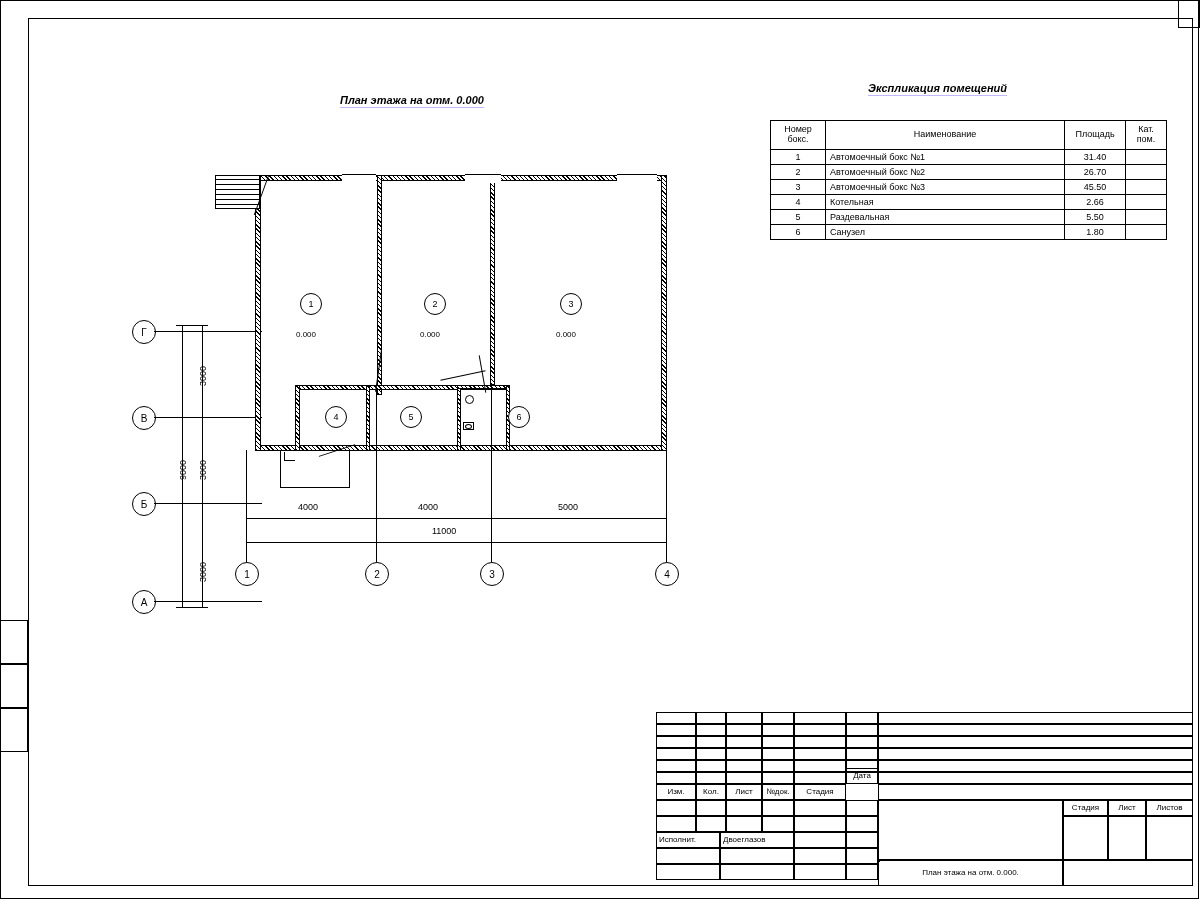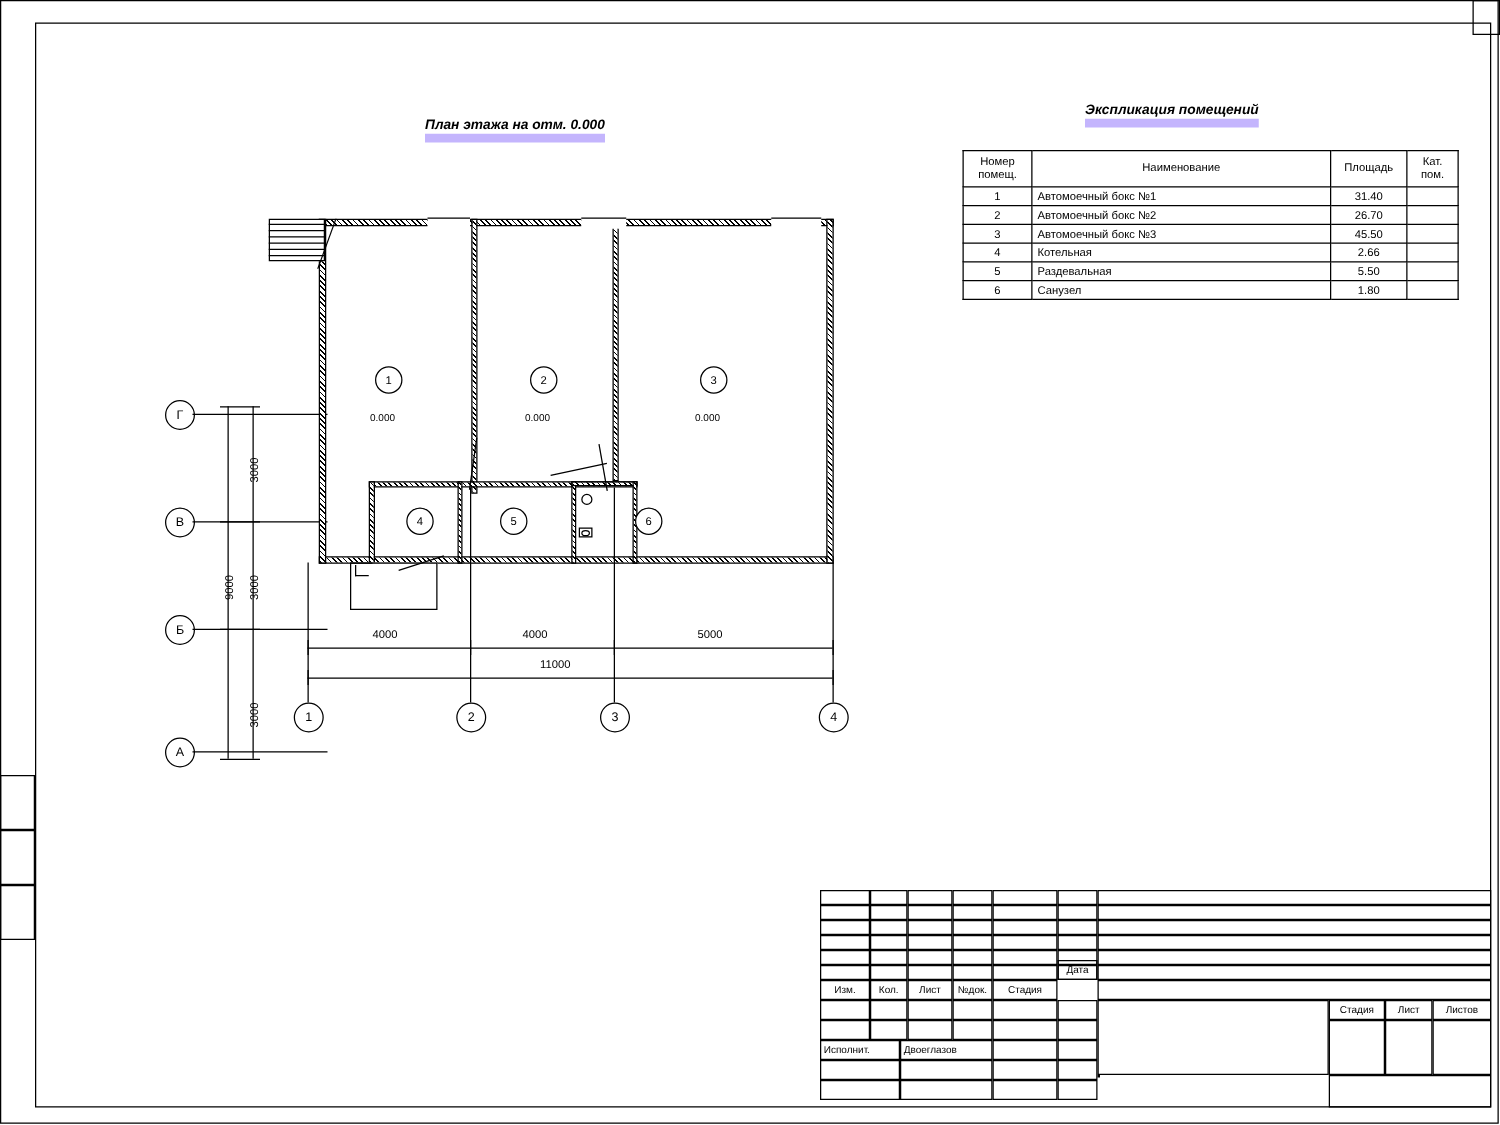--- a/index.html
+++ b/index.html
@@ -8,21 +8,21 @@
 
   .ln{position:absolute;background:#000;}
   .hl{height:1px;}
   .vl{width:1px;}
 
   
   .frame-outer{position:absolute;left:0;top:0;width:1199px;height:899px;border:1px solid #000;box-sizing:border-box;}
   .frame-inner{position:absolute;left:28px;top:18px;width:1165px;height:868px;border:1px solid #000;box-sizing:border-box;}
 
   .title-italic{position:absolute;font-style:italic;font-weight:bold;font-size:11px;color:#000;white-space:nowrap;}
-  .title-ul{border-bottom:7px solid #c4b5fd;padding-bottom:1px;}
+  .title-ul{border-bottom:1px solid #c4b5fd;padding-bottom:1px;}
 
   
   #plan{position:absolute;left:120px;top:150px;width:600px;height:440px;}
   .wall-hatch{position:absolute;background:
       repeating-linear-gradient(45deg,#000 0 1px,#fff 1px 3px);
       border:1px solid #000;box-sizing:border-box;}
 
   .circ{position:absolute;border:1px solid #000;border-radius:50%;
         display:flex;align-items:center;justify-content:center;
         font-size:9px;color:#000;background:#fff;}
@@ -176,21 +176,21 @@
     <div class="circ circ-ax" style="left:245px;top:412px;">2</div>
     <div class="circ circ-ax" style="left:360px;top:412px;">3</div>
     <div class="circ circ-ax" style="left:535px;top:412px;">4</div>
   </div>
 
   <table id="exp-table">
     <thead>
       <tr>
         <th class="c-num">
           <span>Номер</span><br>
-          <span>помещ.</span>
+          <span>бокс.</span>
         </th>
         <th class="c-name" style="text-align:center;">Наименование</th>
         <th class="c-area">Площадь</th>
         <th class="c-kat">
           <span>Кат.</span><br>
           <span>пом.</span>
         </th>
       </tr>
     </thead>
     <tbody>
@@ -311,20 +311,21 @@
     <div class="cell" style="left:70px;top:104px;width:36px;height:16px;"></div>
     <div class="cell" style="left:106px;top:104px;width:32px;height:16px;"></div>
     <div class="cell" style="left:138px;top:104px;width:52px;height:16px;"></div>
     <div class="cell" style="left:190px;top:104px;width:32px;height:16px;"></div>
 
     <div class="cell left" style="left:0;top:120px;width:64px;height:16px;">Исполнит.</div>
     <div class="cell left" style="left:64px;top:120px;width:74px;height:16px;text-align:center;">Двоеглазов</div>
     <div class="cell" style="left:138px;top:120px;width:52px;height:16px;"></div>
     <div class="cell" style="left:190px;top:120px;width:32px;height:16px;"></div>
 
+    <div class="cell" style="left:222px;top:148px;width:185px;height:26px;">План этажа на отм. 0.000.</div>
     <div class="cell" style="left:222px;top:148px;width:0px;height:0px;"></div>
 
     <div class="cell" style="left:0;top:136px;width:64px;height:16px;"></div>
     <div class="cell" style="left:64px;top:136px;width:74px;height:16px;"></div>
     <div class="cell" style="left:138px;top:136px;width:52px;height:16px;"></div>
     <div class="cell" style="left:190px;top:136px;width:32px;height:16px;"></div>
 
     <div class="cell" style="left:0;top:152px;width:64px;height:16px;"></div>
     <div class="cell" style="left:64px;top:152px;width:74px;height:16px;"></div>
     <div class="cell" style="left:138px;top:152px;width:52px;height:16px;"></div>

